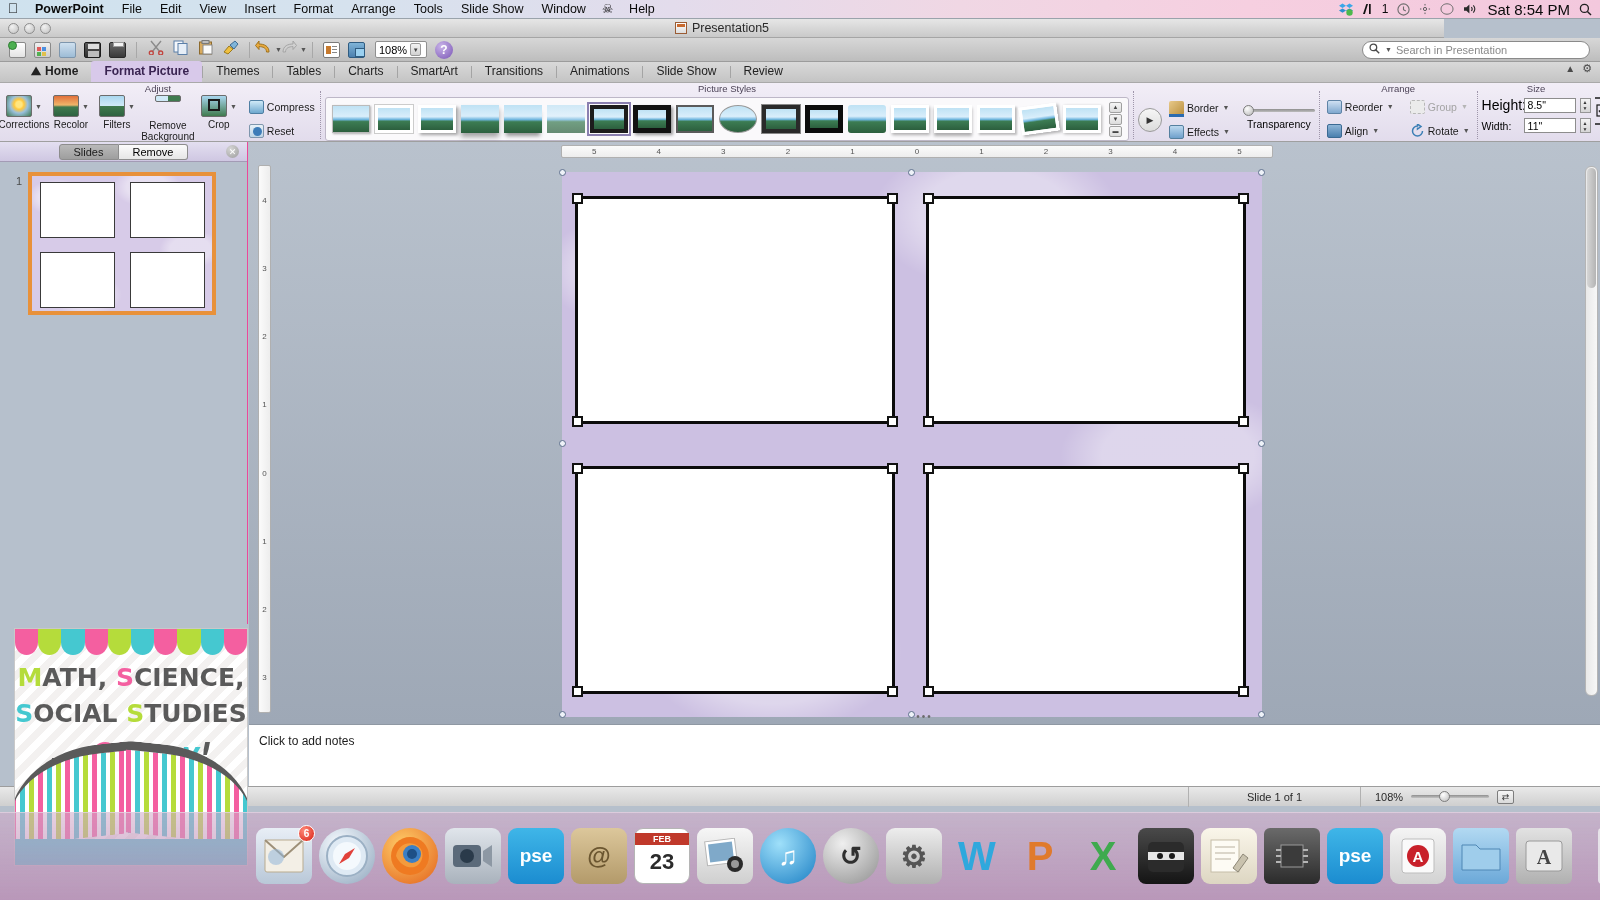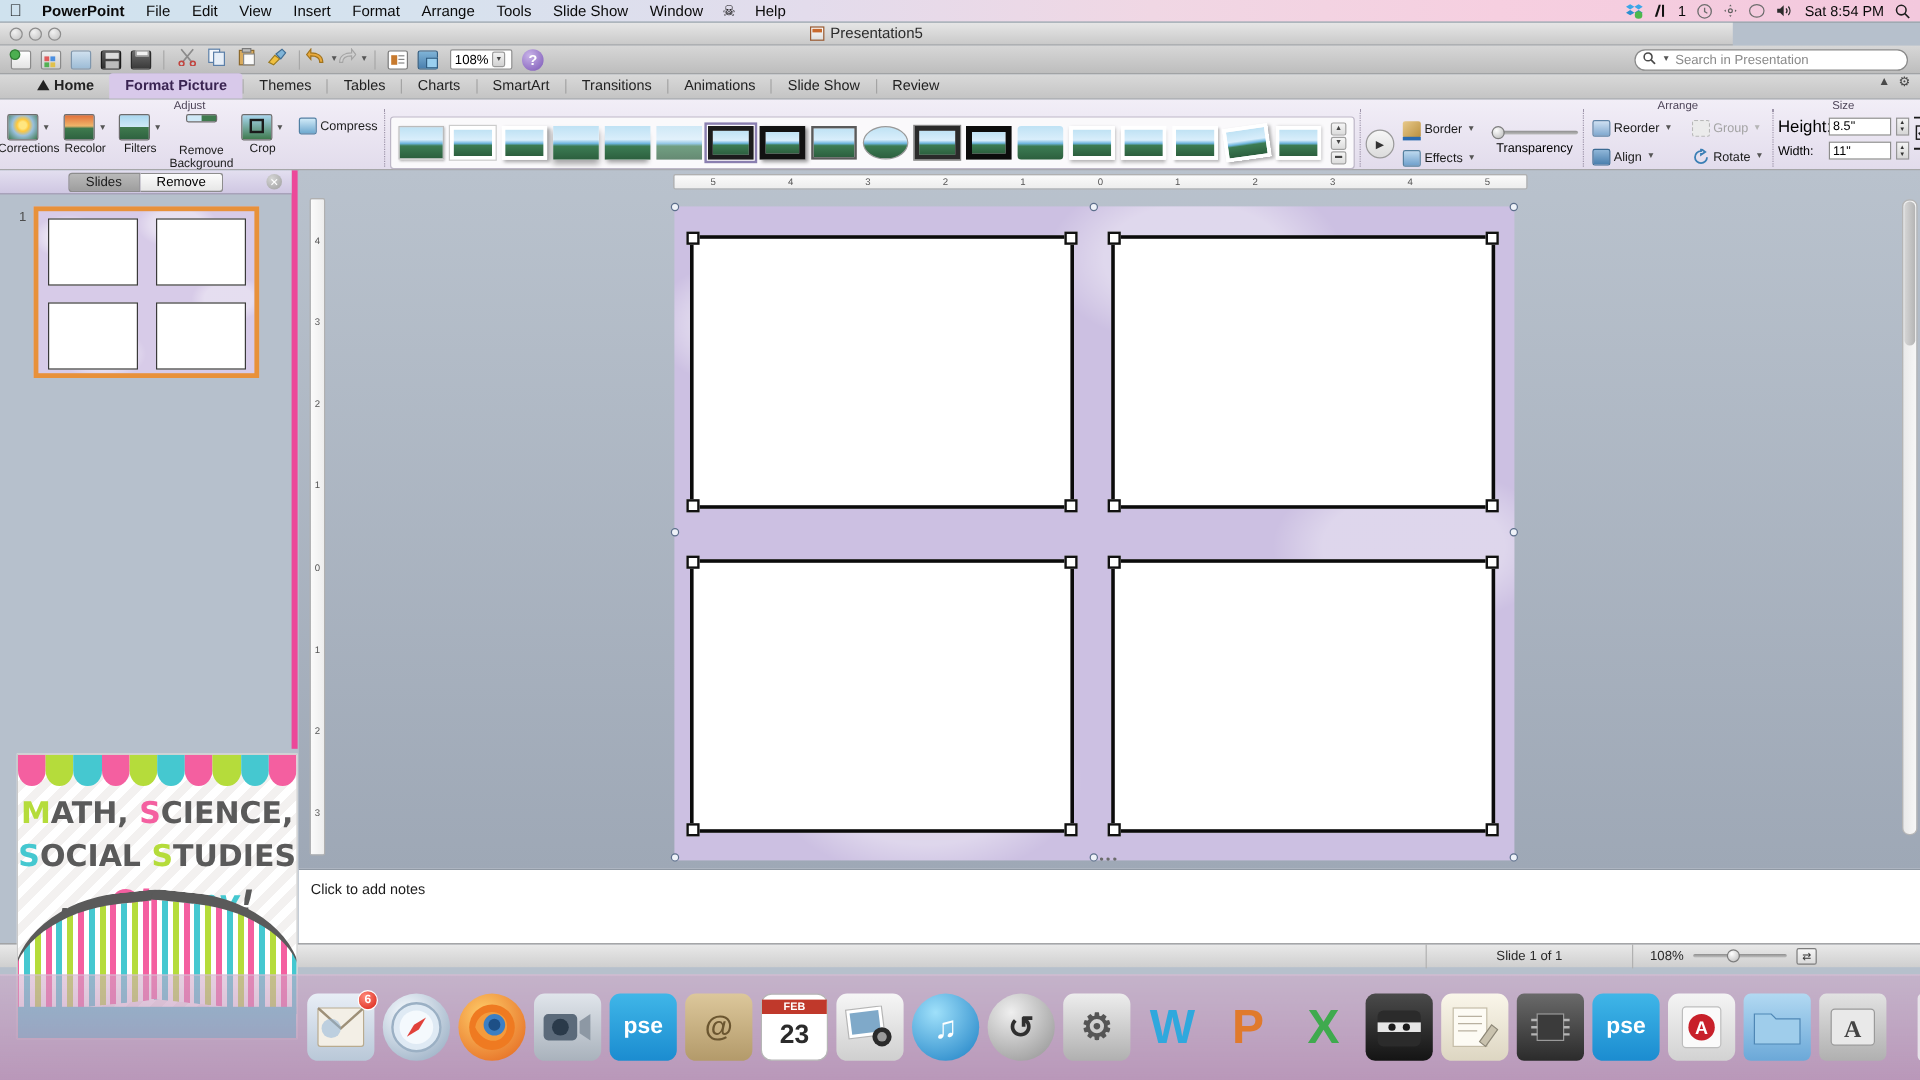--- a/index.html
+++ b/index.html
@@ -123,21 +123,21 @@
               border:1px solid #969696;display:flex;flex-direction:column;
               align-items:center;justify-content:center;font-size:5px;color:#333;}
   .slider-track { width:72px; height:3px; background:linear-gradient(#8e8e8e,#bdbdbd); border-radius:2px; position:relative;}
   .slider-knob { position:absolute; left:0; top:-4px; width:11px;height:11px;border-radius:50%;
                  background:radial-gradient(circle at 35% 30%,#fdfdfd,#b8b8b8); border:1px solid #7d7d7d;}
   .ribbon-right { margin-left:auto; display:flex; align-items:center; padding-right:6px; gap:3px; }
 
   
   .leftpanel {
     position: absolute; top: 142px; left: 0; width: 248px; height: 482px;
-    background: #b6c0cc; border-right: 5px solid #ec4899;
+    background: #b6c0cc; border-right: 1px solid #ec4899;
   }
   .panel-tabs {
     height: 20px; background: linear-gradient(to bottom,#e3dff0,#cfc7e2);
     display: flex; align-items: center; justify-content: center; gap: 0;
     border-bottom: 1px solid #a39bb5; position: relative;
   }
   .ptab { font-size: 11px; padding: 1px 14px; border: 1px solid #8d8d8d; }
   .ptab.on { background: linear-gradient(#b9b9b9,#9e9e9e); color:#1a1a1a; border-radius: 3px 0 0 3px; }
   .ptab.off { background: linear-gradient(#fcfcfc,#e6e6e6); border-left:none; border-radius: 0 3px 3px 0; }
   .panel-close { position:absolute; right:8px; width:13px;height:13px;border-radius:50%;
@@ -319,21 +319,21 @@
             <path d="M1 6 C1 2.7 4 0.8 7 0.8 C10 0.8 13 2.7 13 6 C13 9.3 10 11.2 7 11.2 C4 11.2 1 9.3 1 6 Z" fill="none" stroke="#6d6d6d" stroke-width="1"></path>
           </svg>
       </span>
       <span class="mb-ic">
         <svg width="15" height="12" viewBox="0 0 15 12">
             <path d="M1 4.3 H3.4 L6.4 1.4 V10.6 L3.4 7.7 H1 Z" fill="#2b2b2b"></path>
             <path d="M8.4 4 A3.2 3.2 0 0 1 8.4 8" fill="none" stroke="#2b2b2b" stroke-width="1.1"></path>
             <path d="M10.3 2.4 A5.6 5.6 0 0 1 10.3 9.6" fill="none" stroke="#2b2b2b" stroke-width="1.1"></path>
           </svg>
       </span>
-      <span style="font-size:12px;">Sat 8:54 PM</span>
+      <span style="font-size:15px;">Sat 8:54 PM</span>
       <span class="mb-ic">
         <svg width="13" height="13" viewBox="0 0 13 13">
             <circle cx="5.4" cy="5.4" r="4" fill="none" stroke="#1f1f1f" stroke-width="1.3"></circle>
             <path d="M8.4 8.4 L12 12" stroke="#1f1f1f" stroke-width="1.4"></path>
           </svg>
       </span>
     </div>
   </div>
 
   <div class="titlebar">
@@ -521,37 +521,38 @@
       <div class="rb-item">
         <div class="with-caret">
           <span class="rb-img" style="background:linear-gradient(to bottom,#a9d7ef,#3f7a4e);position:relative;">
             <span style="position:absolute;left:6px;top:3px;width:12px;height:12px;border:2px solid #1a1a1a;"></span>
           </span>
           <span class="caret">▼</span>
         </div>
         <div class="rb-label">Crop</div>
       </div>
 
-      <div style="display:flex;justify-content:center;gap:5px;padding-left:4px;">
+      <div style="display:flex;flex-direction:column;justify-content:center;gap:5px;padding-left:4px;">
         <div class="sm-btn">
           <span class="sm-ico" style="background:linear-gradient(#cfe9f7,#6fa9cf);border:1px solid #4f7fa3;"></span>
           <span>Compress</span>
         </div>
         <div class="sm-btn">
           <span class="sm-ico" style="background:linear-gradient(#e8f1f8,#bdd4e6);border:1px solid #7e96ad;position:relative;">
             <span style="position:absolute;left:3px;top:2px;width:9px;height:9px;border-radius:50%;background:#3d7cb8;"></span>
           </span>
           <span>Reset</span>
         </div>
       </div>
     </div>
 
     <div class="grp-sep"></div>
 
     <div class="grp" style="width:805px;">
+      <div class="grp-title">Picture Styles</div>
       <div class="gallery">
         <div class="pstyle">
             <div class="ps-img" style="border:1px solid #bbb;box-shadow:1px 1px 2px rgba(0,0,0,.3);"></div>
           </div>
         <div class="pstyle">
             <div class="ps-img" style="border:3px solid #fff;outline:1px solid #ccc;"></div>
           </div>
         <div class="pstyle">
             <div class="ps-img" style="border:3px solid #fff;box-shadow:2px 2px 3px rgba(0,0,0,.35);"></div>
           </div>

